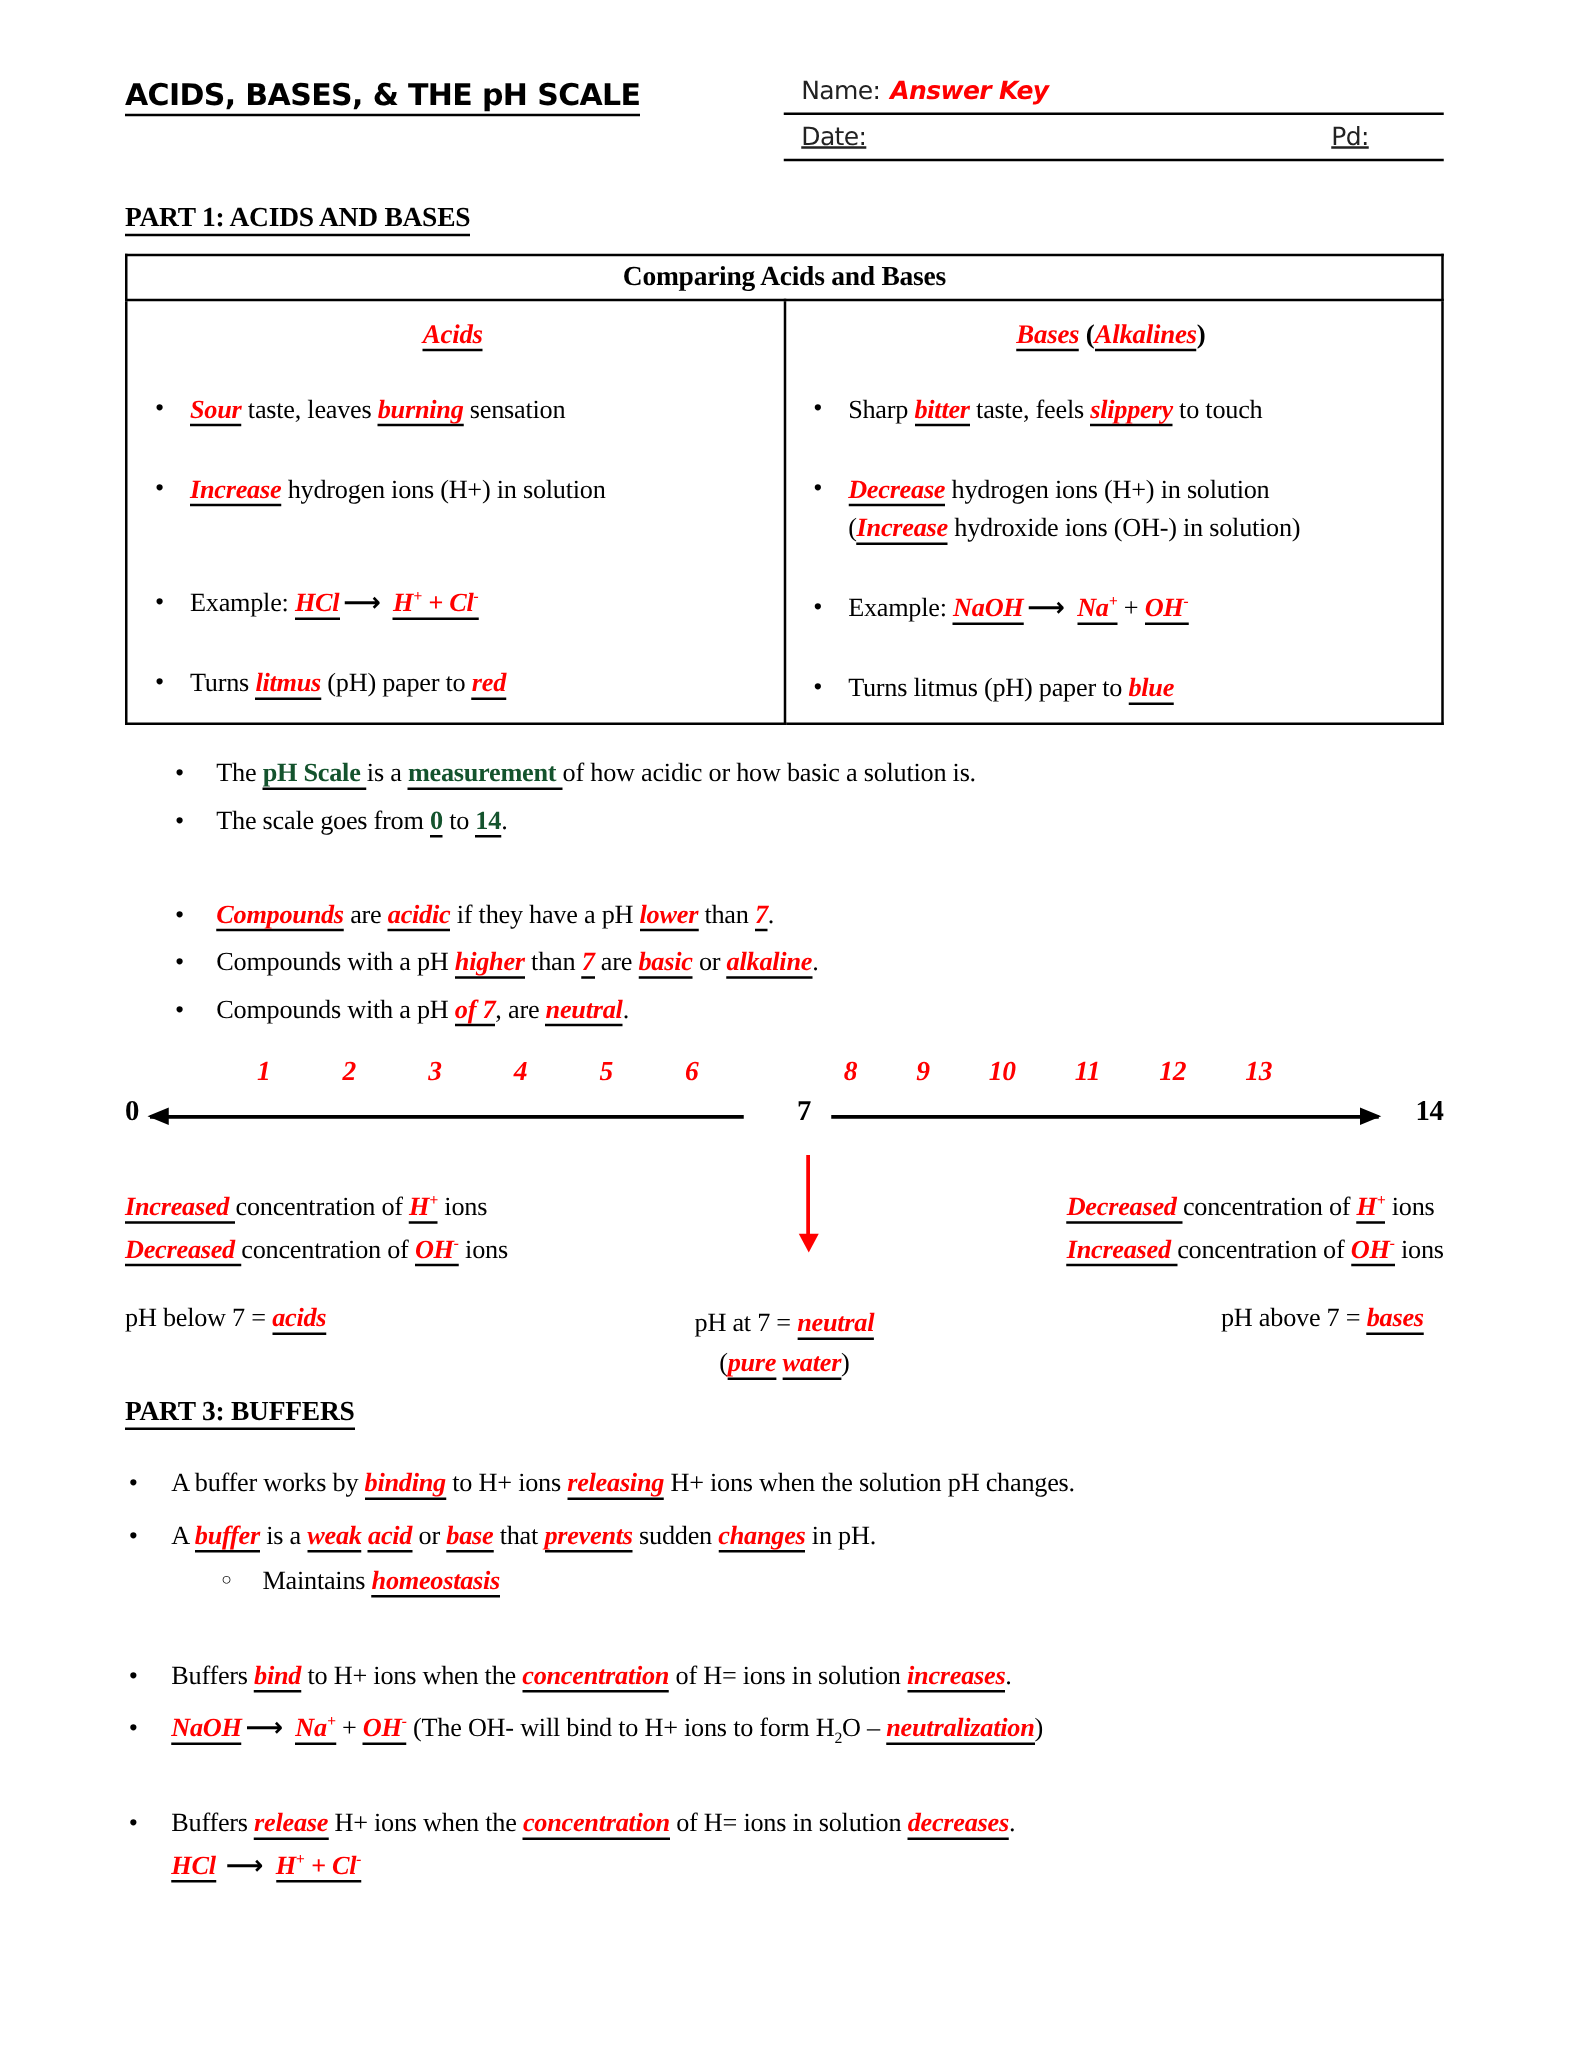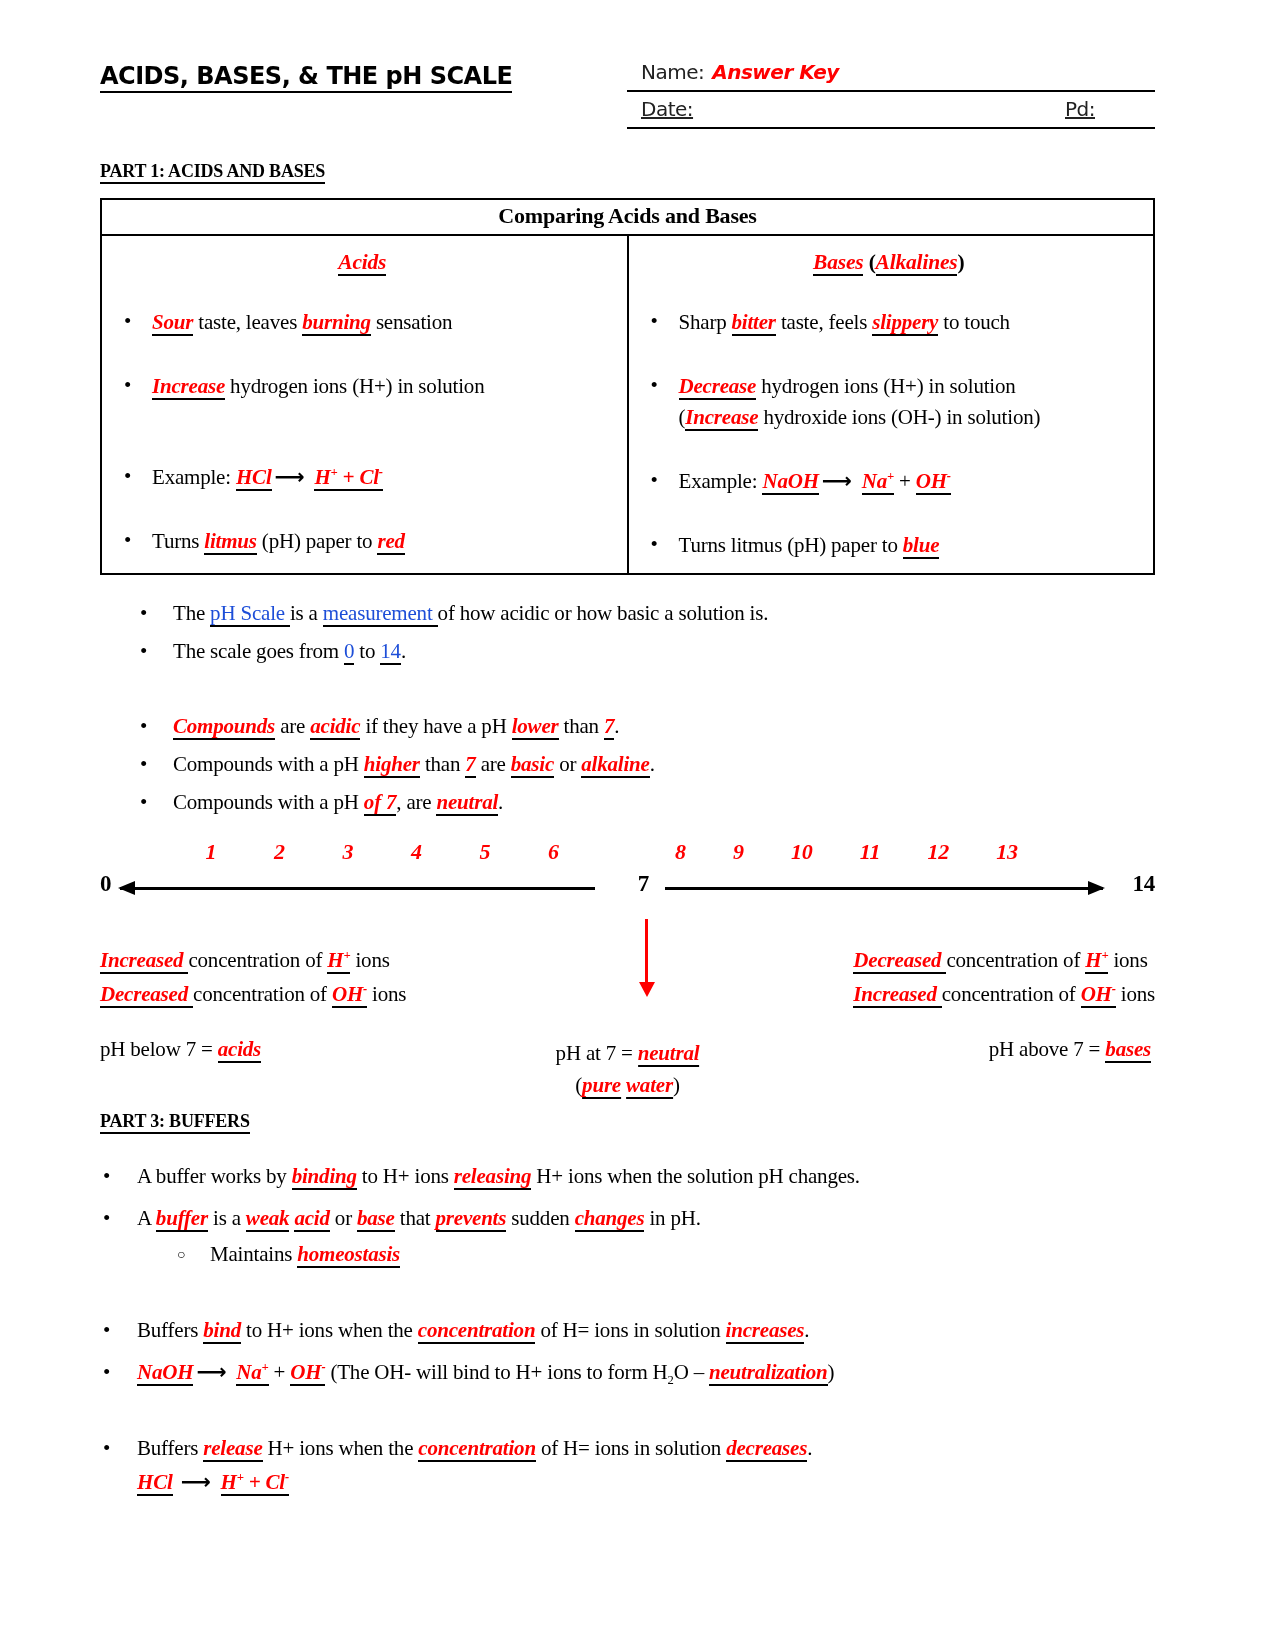--- a/index.html
+++ b/index.html
@@ -15,28 +15,28 @@
   .doc-title{
     flex:1; font-family:"DejaVu Sans", sans-serif; font-weight:bold; font-size:24px;
     letter-spacing:-0.5px; padding-top:2px;
   }
   .doc-title span{border-bottom:2.5px solid #000; padding-bottom:1px;}
   .nameblock{width:528px; font-family:"DejaVu Sans", sans-serif; font-size:20px; color:#222; letter-spacing:-0.5px;}
   .nrow{border-bottom:2px solid #000; padding:0 0 3px 14px; height:27px;}
   .nrow .answer{color:#ff0000; font-weight:bold; font-style:italic; margin-left:8px;}
   .nrow2{border-bottom:2px solid #000; padding:5px 60px 3px 14px; height:27px; display:flex; justify-content:space-between;text-decoration:underline;}
   
-  .part-heading{font-size:18px; font-weight:bold; margin:0;}
+  .part-heading{font-size:22px; font-weight:bold; margin:0;}
   .part-heading span{border-bottom:2.5px solid #000; padding-bottom:1px;}
   #p1h{margin-top:32px;}
   #p2h{margin-top:36px;}
   #p3h{margin-top:10px;}
   
   .s-ans{color:#ff0000; font-weight:bold; font-style:italic; border-bottom:2.5px solid #000; padding-bottom:0px;}
-  .s-ansu{color:#1d4ed8; font-weight:normal; border-bottom:2.5px solid #000; padding-bottom:0px;}
+  .s-ansu{color:#14532d; font-weight:bold; border-bottom:2.5px solid #000; padding-bottom:0px;}
   .s-b{font-weight:bold;}
   .s-arrow{font-family:"DejaVu Sans", sans-serif; font-weight:bold; font-style:normal; color:#000; padding:0 10px 0 3px; border:none;}
   sup{font-size:60%; line-height:0;}
   sub{font-size:60%; line-height:0;}
   
   table.cmp{width:100%; border-collapse:collapse; margin-top:16px; border:2.5px solid #000;}
   .cmp .ttitle{border:2.5px solid #000; text-align:center; font-weight:bold; font-size:22px; padding:3px 0 5px;}
   .cmp td.col{width:50%; vertical-align:top; border:2.5px solid #000; padding:8px 10px 8px 6px;}
   .colhead{text-align:center; font-size:21.5px; margin:6px 0 32px;}
   ul.tb{list-style:none; margin:0; padding:0;}
@@ -68,21 +68,21 @@
     border-top:7px solid transparent; border-bottom:7px solid transparent; border-left:17px solid #000;}
   .down-arrow{position:absolute; left:51.7%; top:80px; width:3px; height:66px; background:#ff0000;}
   .down-arrow::after{content:""; position:absolute; left:50%; transform:translateX(-50%); bottom:-12px;
     border-left:8px solid transparent; border-right:8px solid transparent; border-top:15px solid #ff0000;}
   .conc{position:absolute; top:104px; line-height:34px; white-space:nowrap;}
   .conc-left{left:0;}
   .conc-right{right:0;}
   .eq{position:absolute; top:198px; white-space:nowrap;}
   .eq-left{left:0;}
   .eq-center{left:50%; transform:translateX(-50%); text-align:center; line-height:32px;}
-  .eq-right{right:4px;}
+  .eq-right{right:16px;}
   
   ul.p3{list-style:none; margin:28px 0 0; padding:0 0 0 3px;}
   ul.p3>li{position:relative; padding-left:34px; margin-bottom:10px; line-height:32px;}
   ul.p3>li::before{content:"\2022"; position:absolute; left:0; top:0; font-size:21px;}
   ul.p3>li.gap{margin-top:44px;}
   ul.sub{list-style:none; margin:4px 0 0; padding:0 0 0 40px;}
   ul.sub li{position:relative; padding-left:33px; line-height:32px;}
   ul.sub li::before{content:"\25CB"; position:absolute; left:0; top:1px; font-size:14px;}
   .cont-line{margin-top:2px;}
 </style>

